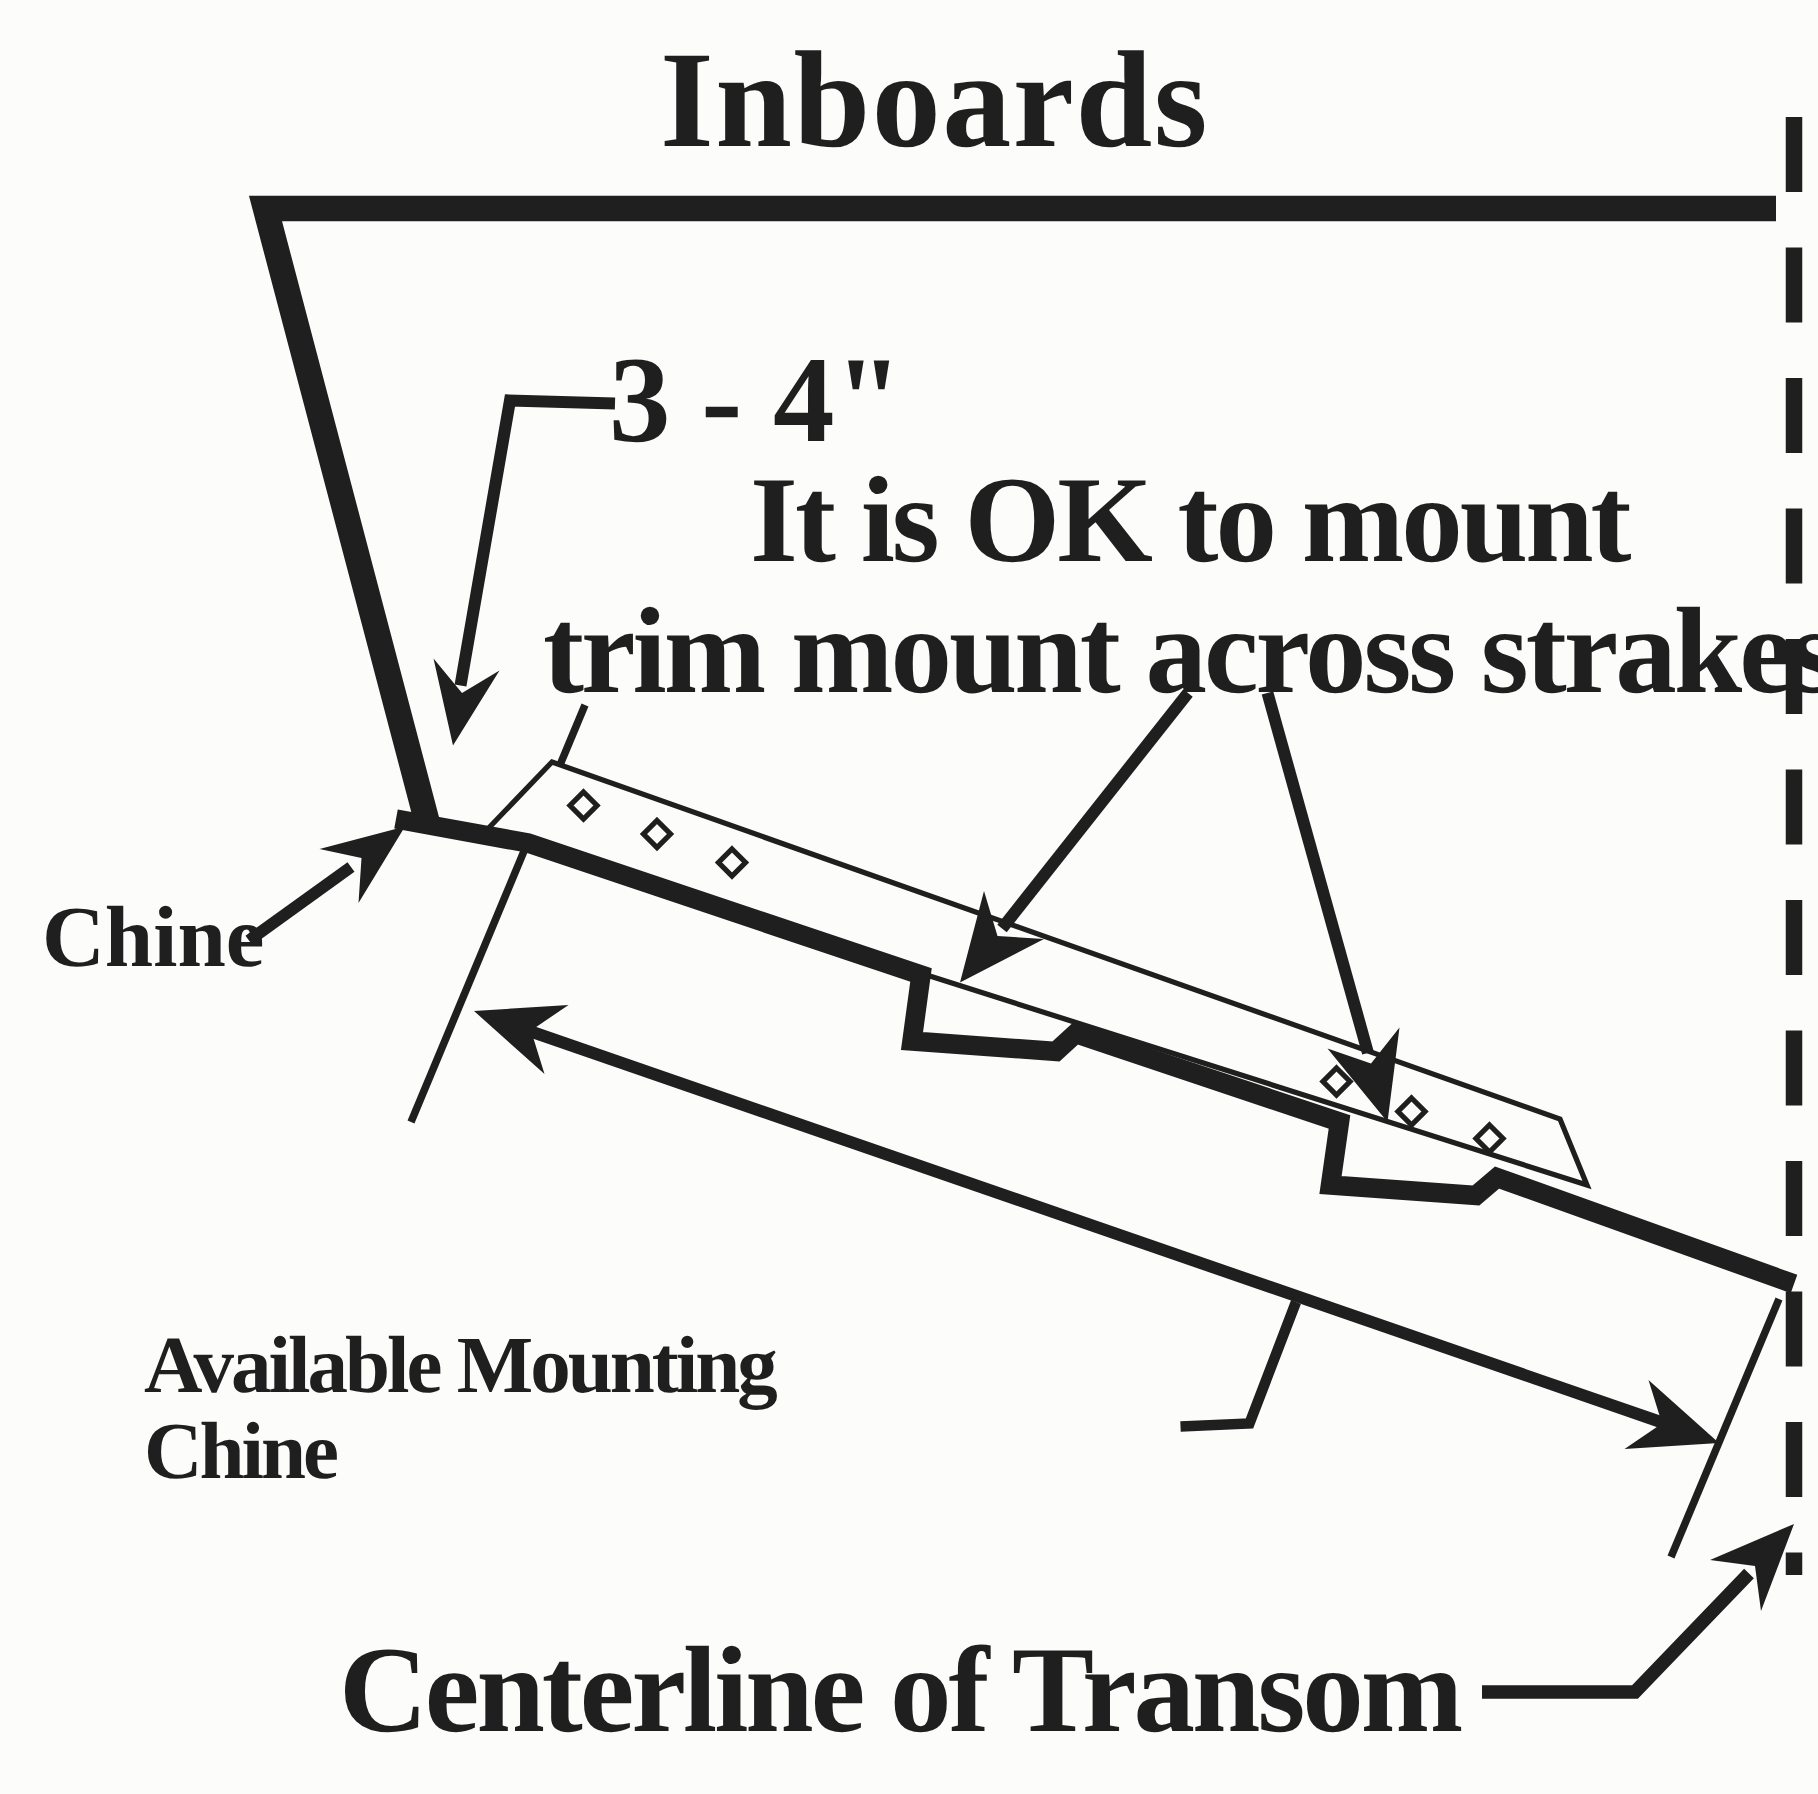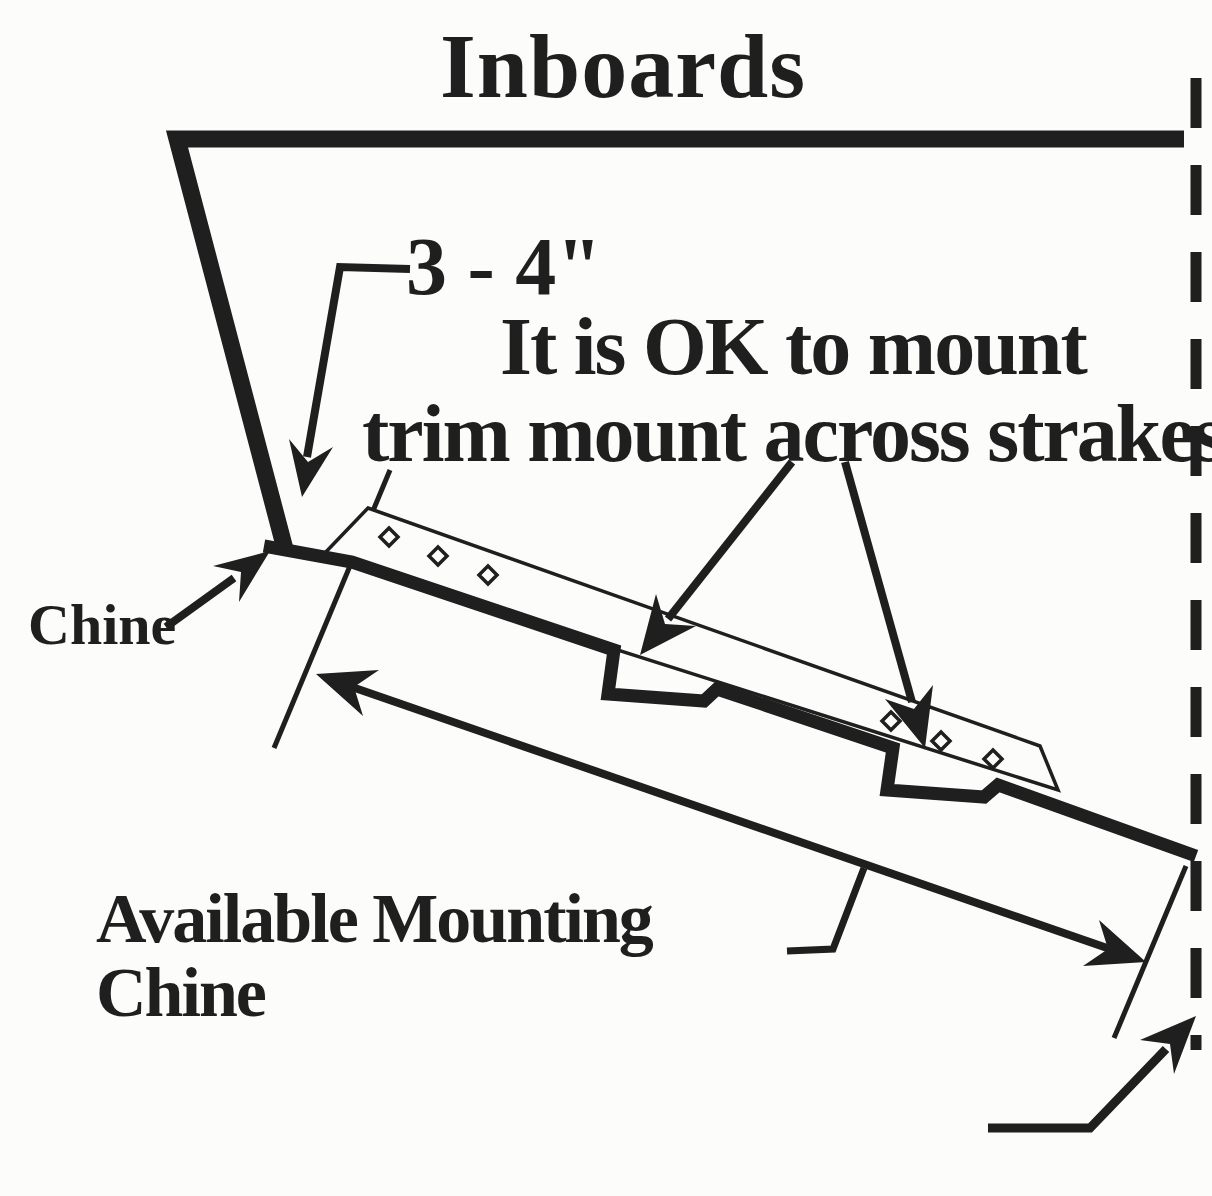--- a/index.html
+++ b/index.html
@@ -16,21 +16,21 @@
   .hole       { fill:var(--paper); stroke:var(--ink); }
   .strip      { fill:var(--paper); stroke:var(--ink); }
   .label {
     position:absolute; font-weight:bold; line-height:1.06;
     white-space:nowrap; letter-spacing:-2px; color:var(--ink);
   }
   .title-label  { left:440px; top:18px;  font-size:92px; letter-spacing:1px; }
   .offset-label { left:406px; top:224px; font-size:82px; letter-spacing:0; }
   .oknote-label { left:362px; top:304px; font-size:82px;text-align:center; }
   .chine-label  { left:28px;  top:594px; font-size:58px; letter-spacing:0; }
-  .mount-label  { left:96px;  top:882px; font-size:70px; }
+  .mount-label  { left:96px;  top:882px; font-size:54px; }
   .cl-label     { left:226px; top:1084px; font-size:82px; }
 </style>
 </head>
 <body>
 
 <div id="stage">
 
   <svg id="lineart" width="1212" height="1196" viewBox="0 0 1212 1196">
 
     <line x1="390" y1="470" x2="274" y2="748" class="ink-stroke" stroke-width="5"></line>
@@ -96,13 +96,14 @@
     <div>trim mount across strakes</div>
   </div>
 
   <div class="label chine-label">Chine</div>
 
   <div class="label mount-label">
     <div>Available Mounting</div>
     <div>Chine</div>
   </div>
 
+  <div class="label cl-label">Centerline of Transom</div>
 </div>
 
 </body></html>

